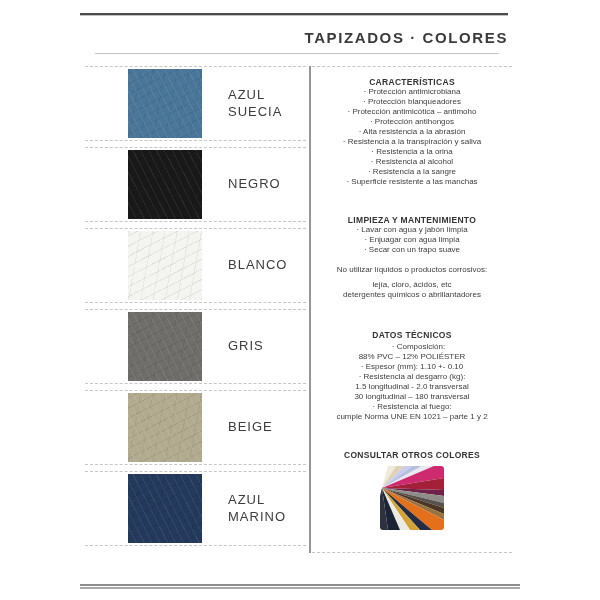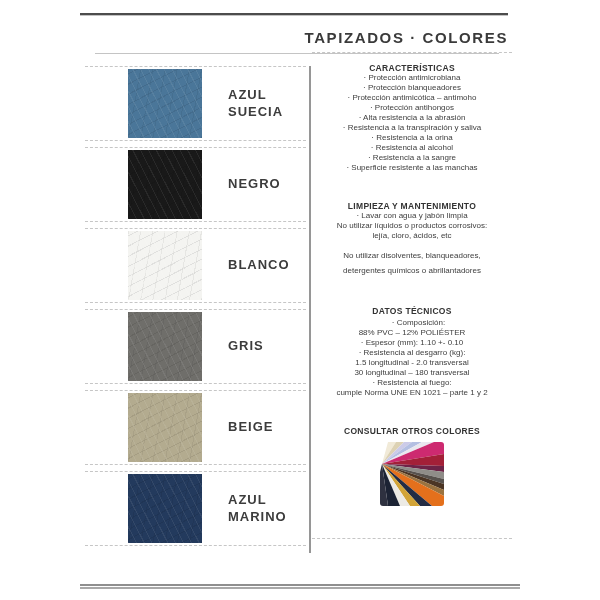--- a/index.html
+++ b/index.html
@@ -32,30 +32,30 @@
     margin-left:43px; width:74px; height:69px; position:relative; flex:0 0 auto;
   }
   .swatch::after {
     content:""; position:absolute; inset:0; opacity:.14;
     background:
       repeating-linear-gradient(63deg, rgba(255,255,255,.5) 0 1px, transparent 1px 7px),
       repeating-linear-gradient(-27deg, rgba(0,0,0,.55) 0 1px, transparent 1px 9px),
       repeating-linear-gradient(100deg, rgba(0,0,0,.4) 0 1px, transparent 1px 12px);
   }
   .swatch-label {
-    margin-left:26px; width:84px; font-size:13px; font-weight:700;
+    margin-left:26px; width:84px; font-size:13px; font-weight:400;
     letter-spacing:1px; line-height:1.3; color:#3c3c3c;
   }
   
   .v-divider {
     position:absolute; left:309px; top:66px; width:2px; height:487px; background:#969696;
   }
   
   .info-col {
-    position:absolute; left:312px; top:52px; width:200px; height:487px;
+    position:absolute; left:312px; top:66px; width:200px; height:487px;
     border-top:1px dashed #c6c6c6; border-bottom:1px dashed #c6c6c6;
     text-align:center; font-size:8px; line-height:10px; color:#3d3d3d;
   }
   .sec-heading { font-size:8.5px; font-weight:700; letter-spacing:.3px; color:#333; }
   .sec-caracteristicas { padding-top:10px; }
   .sec-limpieza { margin-top:28px; }
   .sec-datos { margin-top:30px; }
   .sec-otros { margin-top:28px; }
   .sec-limpieza .lines div:nth-child(4) { margin-top:10px; }
   .sec-limpieza .lines div:nth-child(5) { margin-top:5px; }
@@ -121,23 +121,24 @@
           <div>· Resistencia al alcohol</div>
           <div>· Resistencia a la sangre</div>
           <div>· Superficie resistente a las manchas</div>
         </div>
     </div>
 
     <div class="sec-limpieza">
       <div class="sec-heading">LIMPIEZA Y MANTENIMIENTO</div>
       <div class="lines">
           <div>· Lavar con agua y jabón limpia</div>
+          <div>· Enjuagar con agua limpia</div>
+          <div>· Secar con un trapo suave</div>
           <div>No utilizar líquidos o productos corrosivos:</div>
           <div>lejía, cloro, ácidos, etc</div>
-          <div>No utilizar disolventes, blanqueadores,</div>
           <div>detergentes químicos o abrillantadores</div>
         </div>
     </div>
 
     <div class="sec-datos">
       <div class="sec-heading">DATOS TÉCNICOS</div>
       <div class="lines">
           <div>· Composición:</div>
           <div>88% PVC – 12% POLIÉSTER</div>
           <div>· Espesor (mm): 1.10 +- 0.10</div>

